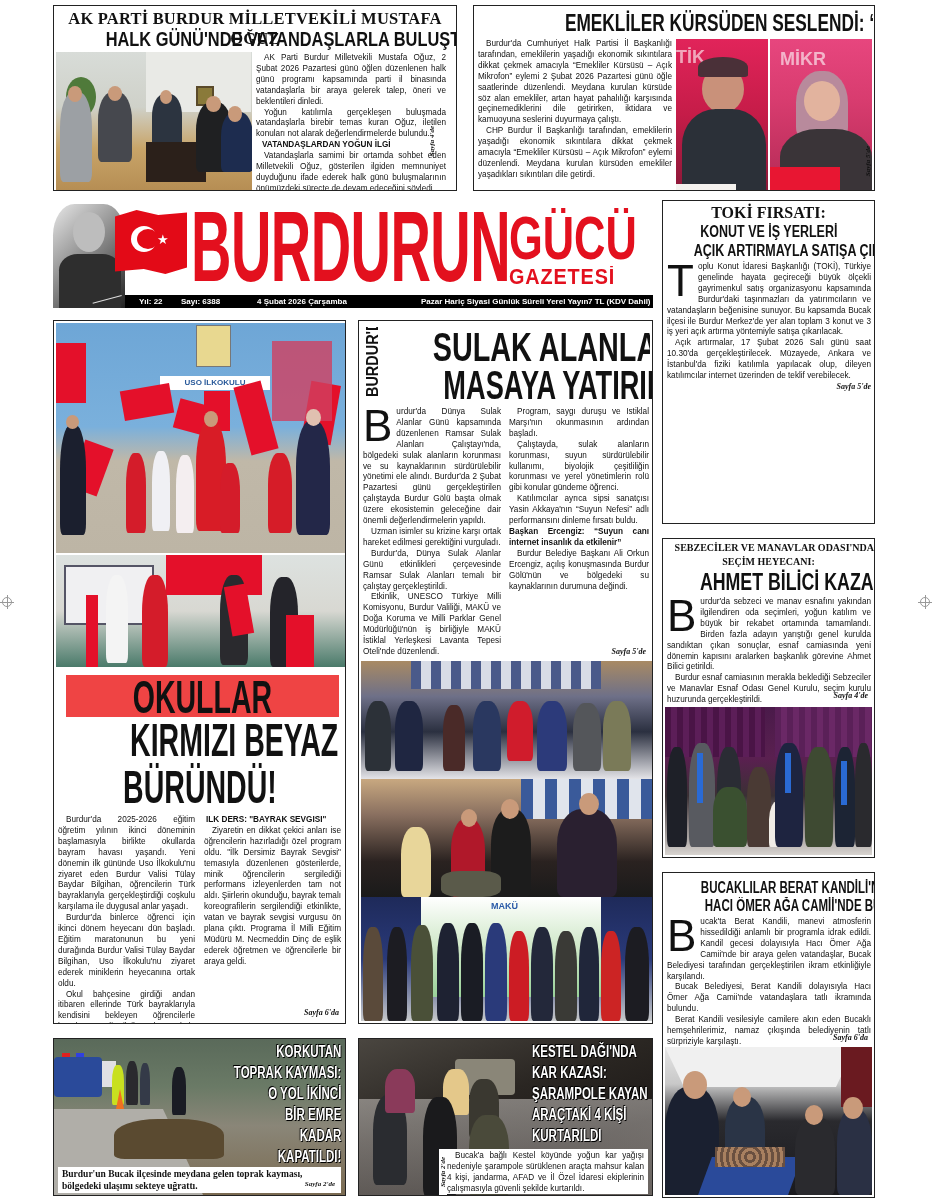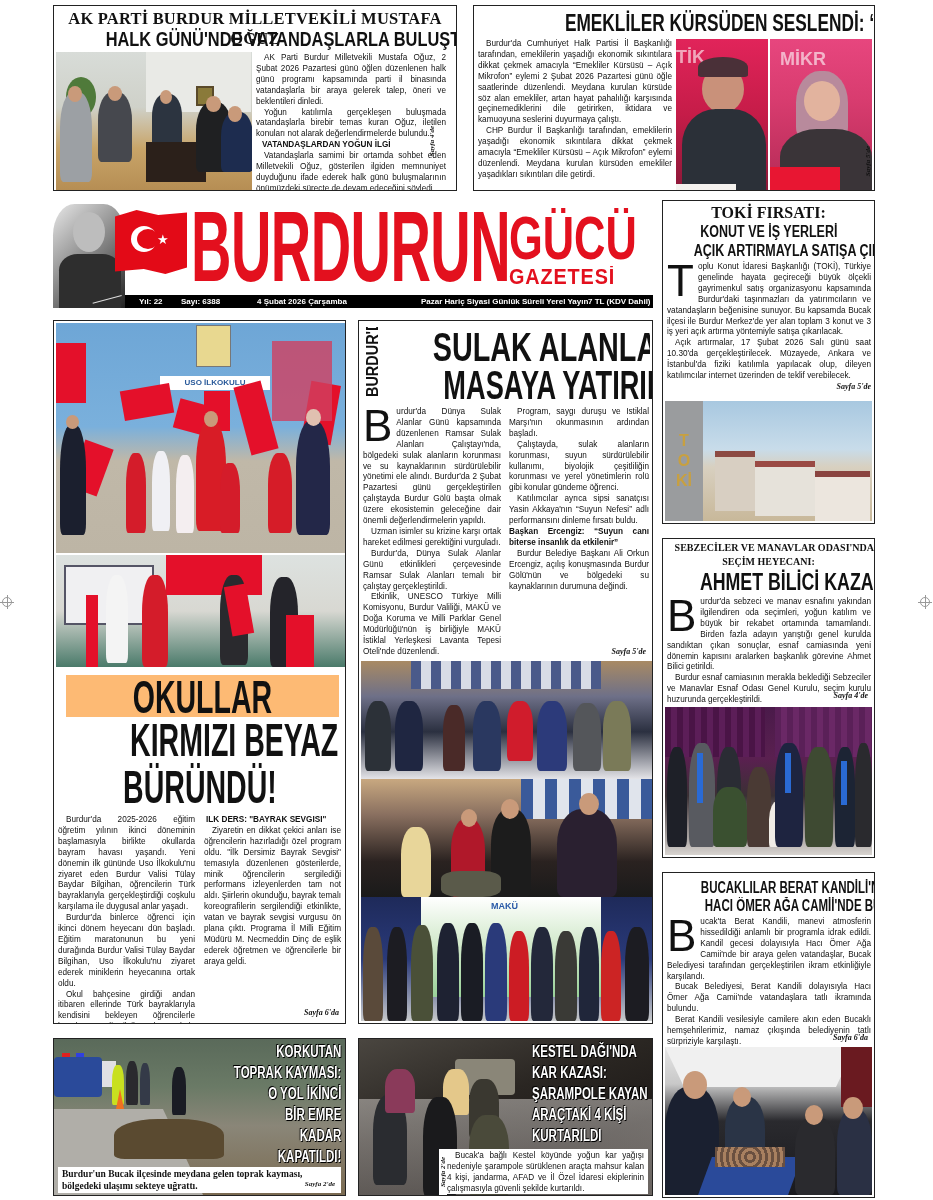--- a/index.html
+++ b/index.html
@@ -117,27 +117,20 @@
     <span style="display:inline-block;font-weight:bold;font-size:16px;transform:scaleX(0.78);white-space:nowrap">KONUT VE İŞ YERLERİ</span>
   </div>
   <div style="position:absolute;left:0;right:0;top:41px;text-align:center;height:18px;overflow:hidden">
     <span style="display:inline-block;font-weight:bold;font-size:16px;transform:scaleX(0.78);white-space:nowrap">AÇIK ARTIRMAYLA SATIŞA ÇIKIYOR</span>
   </div>
   <div class="body" style="position:absolute;left:4px;top:61px;width:204px">
     <p class="nb"><span class="dropcap">T</span><span>oplu Konut İdaresi Başkanlığı (TOKİ), Türkiye genelinde hayata geçireceği büyük ölçekli gayrimenkul satış organizasyonu kapsamında Burdur'daki taşınmazları da yatırımcıların ve vatandaşların beğenisine sunuyor. Bu kapsamda Bucak ilçesi ile Burdur Merkez'de yer alan toplam 3 konut ve 3 iş yeri açık artırma yöntemiyle satışa çıkarılacak.</span></p>
     <p>Açık artırmalar, 17 Şubat 2026 Salı günü saat 10.30'da gerçekleştirilecek. Müzayede, Ankara ve İstanbul'da fiziki katılımla yapılacak olup, dileyen katılımcılar internet üzerinden de teklif verebilecek.</p>
     <div class="page-ref">Sayfa 5'de</div>
   </div>
-  <div class="photo" style="left:2px;top:200px;width:207px;height:120px;background:linear-gradient(180deg,#a8c8e0 0%,#c8dcea 40%,#d8d0c0 55%,#c8b89a 100%)">
-    <div style="position:absolute;left:0;top:0;width:38px;height:120px;background:#9a9c9e"></div>
-    <div style="position:absolute;left:10px;top:30px;width:18px;font-size:16px;line-height:20px;color:#c8a040;font-weight:bold;word-break:break-all;text-align:center">TOKİ</div>
-    <div style="position:absolute;left:50px;top:50px;width:40px;height:60px;background:#d8cfc2;border-top:6px solid #8c4a42"></div>
-    <div style="position:absolute;left:90px;top:60px;width:60px;height:55px;background:#e6e2da;border-top:6px solid #9a4a44"></div>
-    <div style="position:absolute;left:150px;top:70px;width:55px;height:50px;background:#ece6de;border-top:6px solid #8a4440"></div>
-  </div>
 </div>
 
 <div class="box" style="left:53px;top:320px;width:293px;height:704px">
   <div class="photo" style="left:2px;top:2px;width:289px;height:230px;background:linear-gradient(180deg,#6ea6d6 0%,#7ab0dc 45%,#c0b8a8 60%,#bdb5a5 100%)">
     <div style="position:absolute;left:140px;top:2px;width:35px;height:42px;background:#e8d890;border:1px solid #777"></div>
     <div style="position:absolute;left:104px;top:53px;width:110px;height:14px;background:#fff;font-size:8px;font-weight:bold;color:#2a5a9a;text-align:center;line-height:14px">USO İLKOKULU</div>
     <div class="flag" style="left:0;top:20px;width:30px;height:60px"></div>
     <div class="flag" style="left:66px;top:64px;width:50px;height:30px;transform:rotate(-10deg)"></div>
     <div class="flag" style="left:120px;top:80px;width:40px;height:30px;transform:rotate(15deg)"></div>
     <div class="flag" style="left:148px;top:68px;width:26px;height:40px"></div>
@@ -161,21 +154,21 @@
     <div style="position:absolute;left:8px;top:10px;width:90px;height:60px;background:#f0f0f2;border:2px solid #556"></div>
     <div class="flag" style="left:110px;top:0;width:96px;height:40px"></div>
     <div class="flag" style="left:30px;top:40px;width:12px;height:72px"></div>
     <div class="person" style="left:50px;top:20px;width:22px;height:88px;background:#f4f4f4"></div>
     <div class="person" style="left:86px;top:20px;width:26px;height:92px;background:#d41c2a"></div>
     <div class="person" style="left:164px;top:20px;width:28px;height:90px;background:#2a2a2e"></div>
     <div class="flag" style="left:172px;top:30px;width:22px;height:50px;transform:rotate(-10deg)"></div>
     <div class="person" style="left:214px;top:22px;width:28px;height:90px;background:#24242a"></div>
     <div class="flag" style="left:230px;top:60px;width:28px;height:52px"></div>
   </div>
-  <div style="position:absolute;left:12px;right:6px;top:354px;text-align:center;height:42px;overflow:hidden;background:#fdba74">
+  <div style="position:absolute;left:12px;right:6px;top:354px;text-align:center;height:42px;overflow:hidden;background:#ef4444">
     <span style="display:inline-block;font-weight:bold;font-size:46px;line-height:44px;transform:scaleX(0.62);white-space:nowrap">OKULLAR</span>
   </div>
   <div style="position:absolute;left:6px;right:6px;top:396px;text-align:center;height:48px;overflow:hidden;background:#fff">
     <span style="display:inline-block;font-weight:bold;font-size:46px;line-height:46px;transform:scaleX(0.62);white-space:nowrap">KIRMIZI BEYAZA</span>
   </div>
   <div style="position:absolute;left:6px;right:6px;top:442px;text-align:center;height:50px;overflow:hidden;background:#fff">
     <span style="display:inline-block;font-weight:bold;font-size:46px;line-height:48px;transform:scaleX(0.62);white-space:nowrap">BÜRÜNDÜ!</span>
   </div>
   <div class="body" style="position:absolute;left:4px;top:494px;width:137px">
     <p>Burdur'da 2025-2026 eğitim öğretim yılının ikinci döneminin başlamasıyla birlikte okullarda bayram havası yaşandı. Yeni dönemin ilk gününde Uso İlkokulu'nu ziyaret eden Burdur Valisi Tülay Baydar Bilgihan, öğrencilerin Türk bayraklarıyla gerçekleştirdiği coşkulu karşılama ile duygusal anlar yaşadı.</p>
@@ -202,21 +195,21 @@
   <div class="body" style="position:absolute;left:4px;top:86px;width:138px">
     <p class="nb"><span class="dropcap">B</span><span>urdur'da Dünya Sulak Alanlar Günü kapsamında düzenlenen Ramsar Sulak Alanları Çalıştayı'nda, bölgedeki sulak alanların korunması ve su kaynaklarının sürdürülebilir yönetimi ele alındı. Burdur'da 2 Şubat Pazartesi günü gerçekleştirilen çalıştayda Burdur Gölü başta olmak üzere ekosistemin geleceğine dair önemli değerlendirmelerin yapıldı.</span></p>
     <p>Uzman isimler su krizine karşı ortak hareket edilmesi gerektiğini vurguladı.</p>
     <p>Burdur'da, Dünya Sulak Alanlar Günü etkinlikleri çerçevesinde Ramsar Sulak Alanları temalı bir çalıştay gerçekleştirildi.</p>
     <p>Etkinlik, UNESCO Türkiye Milli Komisyonu, Burdur Valiliği, MAKÜ ve Doğa Koruma ve Milli Parklar Genel Müdürlüğü'nün iş birliğiyle MAKÜ İstiklal Yerleşkesi Lavanta Tepesi Oteli'nde düzenlendi.</p>
   </div>
   <div class="body" style="position:absolute;left:150px;top:86px;width:140px;height:260px;overflow:hidden">
     <p>Program, saygı duruşu ve İstiklal Marşı'nın okunmasının ardından başladı.</p>
     <p>Çalıştayda, sulak alanların korunması, suyun sürdürülebilir kullanımı, biyolojik çeşitliliğin korunması ve yerel yönetimlerin rolü gibi konular gündeme öğrenci.</p>
     <p>Katılımcılar ayrıca sipsi sanatçısı Yasin Akkaya'nın “Suyun Nefesi” adlı performansını dinleme fırsatı buldu.</p>
-    <p class="sub" style="padding-left:0;text-indent:6px">Başkan Ercengiz: “Suyun canı biterse insanlık da etkilenir”</p>
+    <p class="sub" style="padding-left:0;text-indent:6px">Başkan Ercengiz: “Suyun canı internet insanlık da etkilenir”</p>
     <p>Burdur Belediye Başkanı Ali Orkun Ercengiz, açılış konuşmasında Burdur Gölü'nün ve bölgedeki su kaynaklarının durumuna değindi.</p>
   </div>
   <div class="page-ref" style="position:absolute;right:6px;top:326px;width:60px">Sayfa 5'de</div>
   <div class="photo" style="left:2px;top:340px;width:291px;height:118px;background:linear-gradient(180deg,#a88a64 0%,#6e7088 30%,#2b3040 60%,#e4e4e8 100%)">
     <div style="position:absolute;left:50px;top:0;width:190px;height:28px;background:repeating-linear-gradient(90deg,#4a5a8a 0 10px,#d8dce6 10px 20px)"></div>
     <div class="person" style="left:4px;top:40px;width:26px;height:70px;background:#2c3138"></div>
     <div class="person" style="left:34px;top:40px;width:28px;height:70px;background:#1f2641"></div>
     <div class="person" style="left:82px;top:44px;width:22px;height:66px;background:#4a2a28"></div>
     <div class="person" style="left:112px;top:40px;width:28px;height:70px;background:#2a3860"></div>
     <div class="person" style="left:146px;top:40px;width:26px;height:60px;background:#d01c2c"></div>

